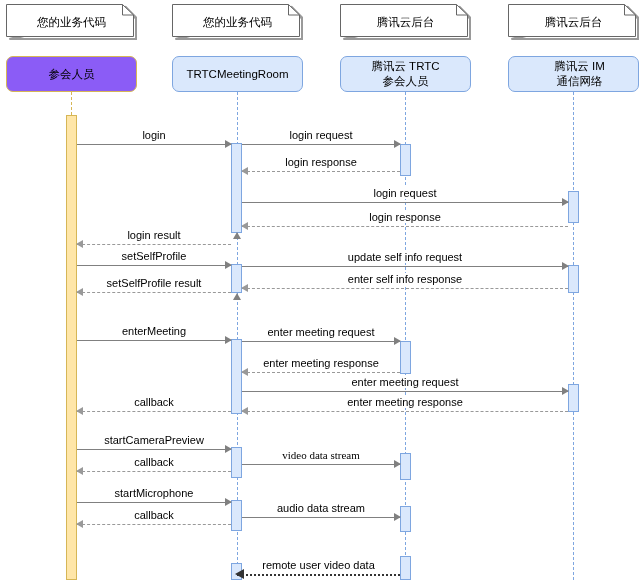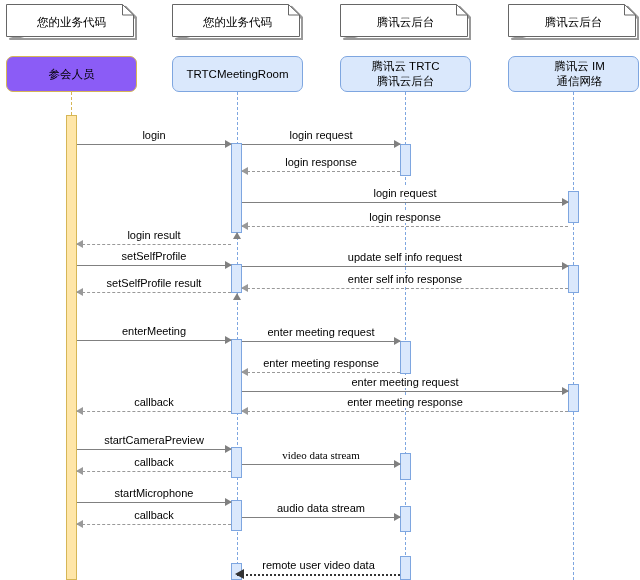--- a/index.html
+++ b/index.html
@@ -149,21 +149,21 @@
     <div class="lifeline blue" style="left: 405px; top: 92px; height: 488px;"></div>
     <div class="lifeline blue" style="left: 573px; top: 92px; height: 488px;"></div>
     <div class="part orange" style="left: 6px; top: 56px; width: 131px; height: 36px;">
       <span style="white-space: pre-line;">参会人员</span>
     </div>
     <div class="part blue" style="left: 172px; top: 56px; width: 131px; height: 36px;">
       <span style="white-space: pre-line;">TRTCMeetingRoom</span>
     </div>
     <div class="part blue" style="left: 340px; top: 56px; width: 131px; height: 36px;">
       <span style="white-space: pre-line;">腾讯云 TRTC
-腾讯云后台</span>
+参会人员</span>
     </div>
     <div class="part blue" style="left: 508px; top: 56px; width: 131px; height: 36px; padding-left: 12px;">
       <span style="white-space: pre-line;">腾讯云 IM
 通信网络</span>
     </div>
     <div class="act orange" style="left: 66px; top: 115px; width: 11px; height: 465px;"></div>
     <div class="act blue" style="left: 231px; top: 143px; width: 11px; height: 90px;"></div>
     <div class="act blue" style="left: 400px; top: 144px; width: 11px; height: 32px;"></div>
     <div class="act blue" style="left: 568px; top: 191px; width: 11px; height: 32px;"></div>
     <div class="act blue" style="left: 231px; top: 264px; width: 11px; height: 29px;"></div>

